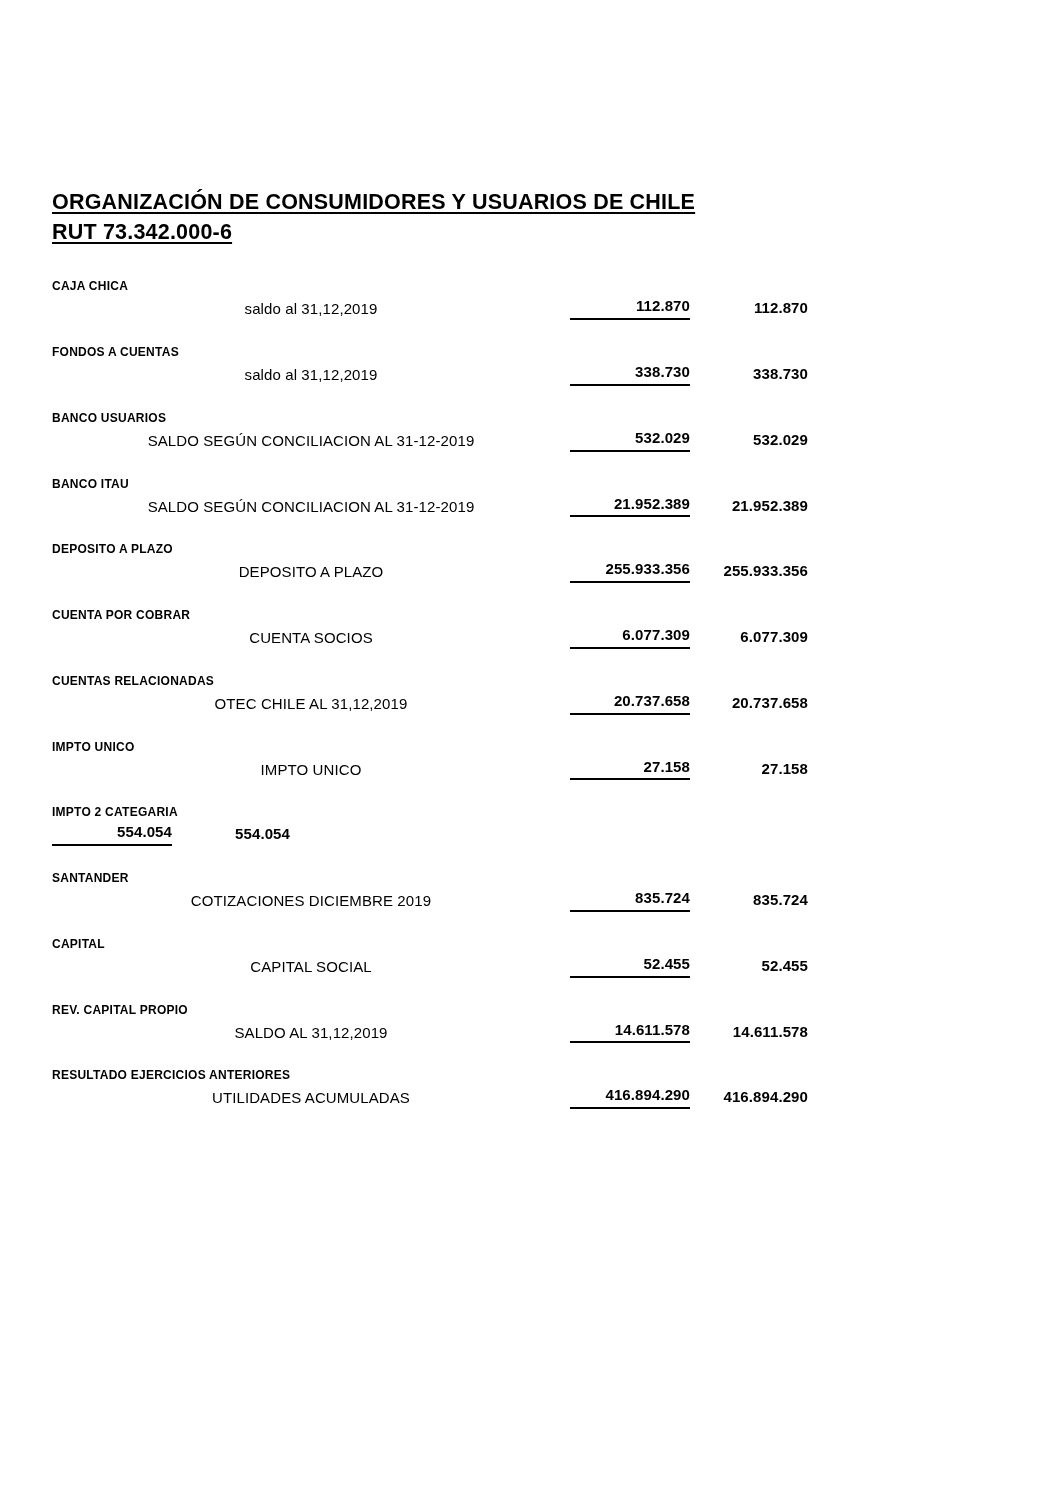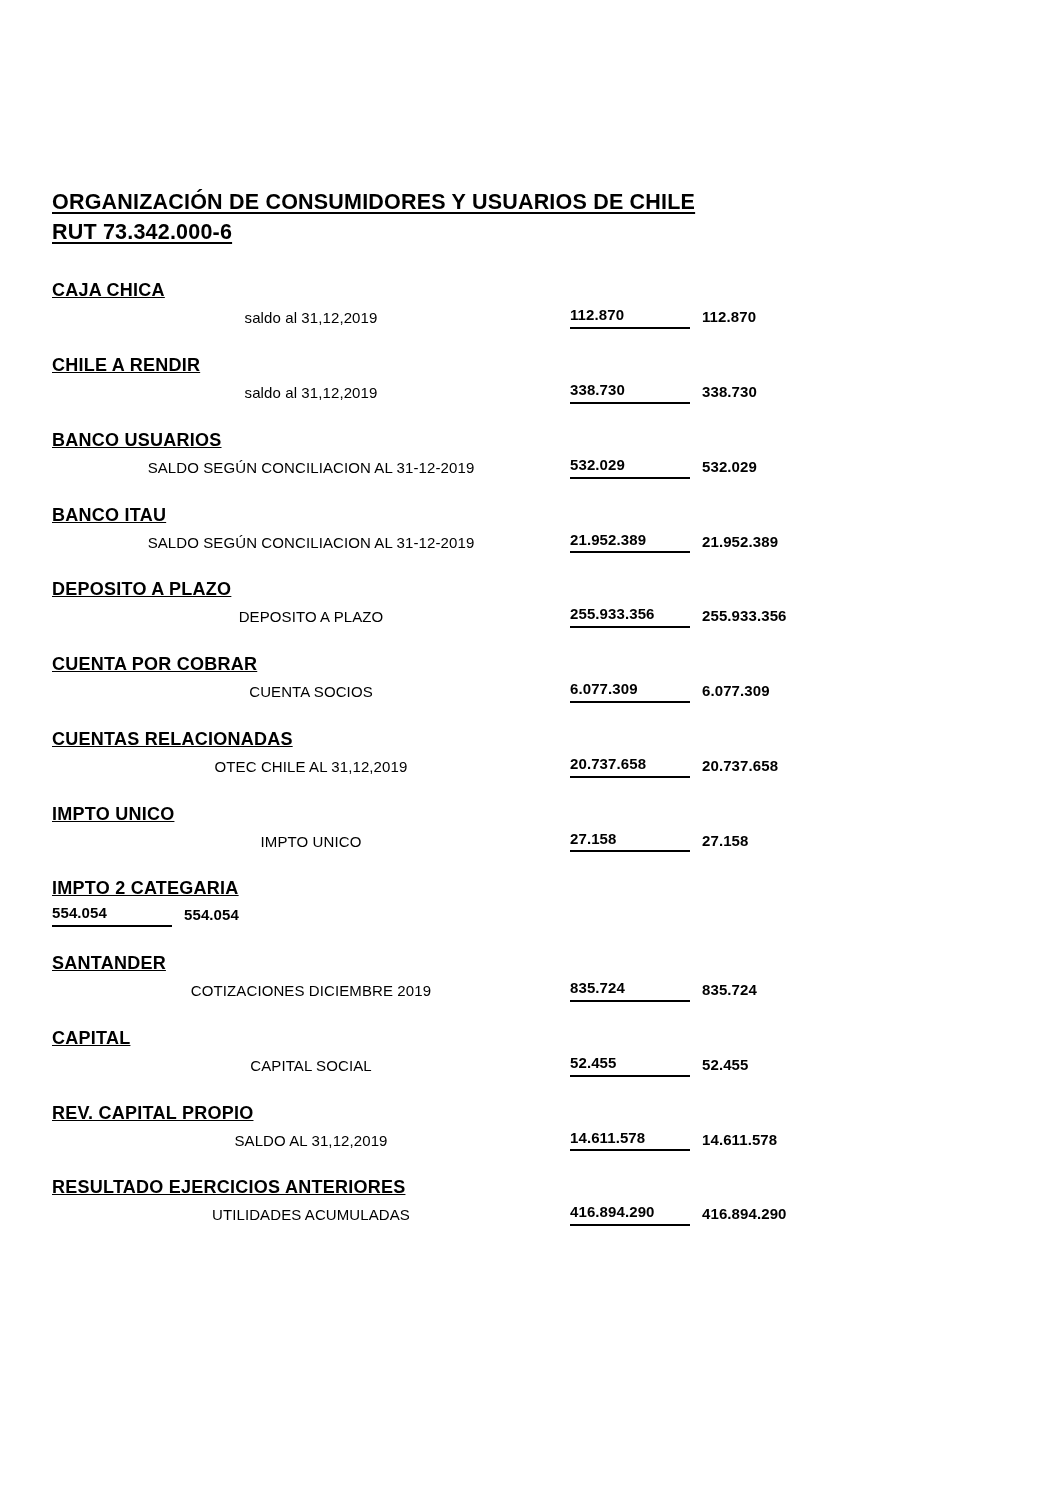--- a/index.html
+++ b/index.html
@@ -44,43 +44,42 @@
     white-space: nowrap;
   }
   .entries {
     display: block;
   }
   .entry {
     display: block;
     margin-bottom: 23px;
   }
   .entry-head {
-    font-size: 18px;
+    font-size: 12px;
     font-weight: bold;
     letter-spacing: 0.25px;
     line-height: 1.5;
     white-space: nowrap;
-    text-decoration: underline;
   }
   .entry-row {
     display: flex;
     align-items: flex-end;
     font-size: 15px;
     line-height: 1.45;
   }
   .entry-desc {
     flex: 0 0 518px;
     white-space: nowrap;
     letter-spacing: 0.1px;
     text-align: center;
   }
   .amount {
     font-size: 15px;
     font-weight: bold;
-    text-align: left;
+    text-align: right;
     white-space: nowrap;
     letter-spacing: 0.1px;
   }
   .amount-1 {
     flex: 0 0 120px;
     border-bottom: 2px solid #000000;
     padding-bottom: 1px;
   }
   .amount-2 {
     flex: 0 0 106px;
@@ -104,21 +103,21 @@
       <div class="entry">
         <div class="entry-head">CAJA CHICA</div>
         <div class="entry-row">
           <div class="entry-desc">saldo al 31,12,2019</div>
           <div class="amount amount-1">112.870</div>
           <div class="amount amount-2">112.870</div>
         </div>
       </div>
 
       <div class="entry">
-        <div class="entry-head">CHILE A RENDIR</div>
+        <div class="entry-head">FONDOS A CUENTAS</div>
         <div class="entry-row">
           <div class="entry-desc">saldo al 31,12,2019</div>
           <div class="amount amount-1">338.730</div>
           <div class="amount amount-2">338.730</div>
         </div>
       </div>
 
       <div class="entry">
         <div class="entry-head">BANCO USUARIOS</div>
         <div class="entry-row">

